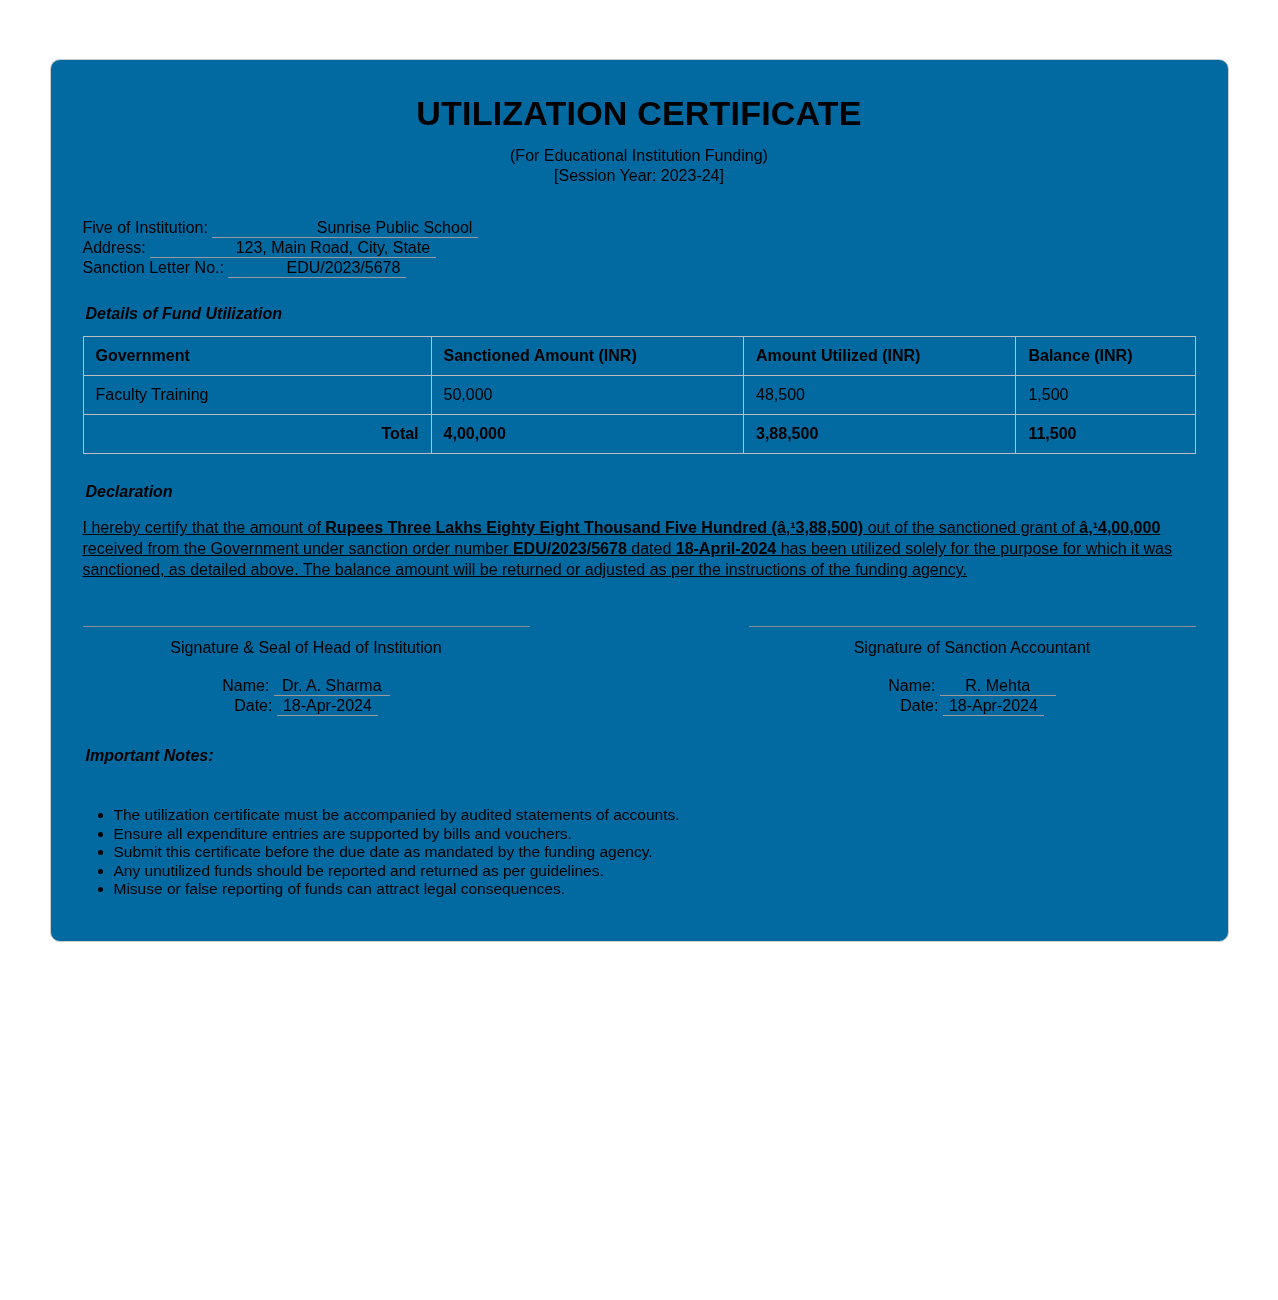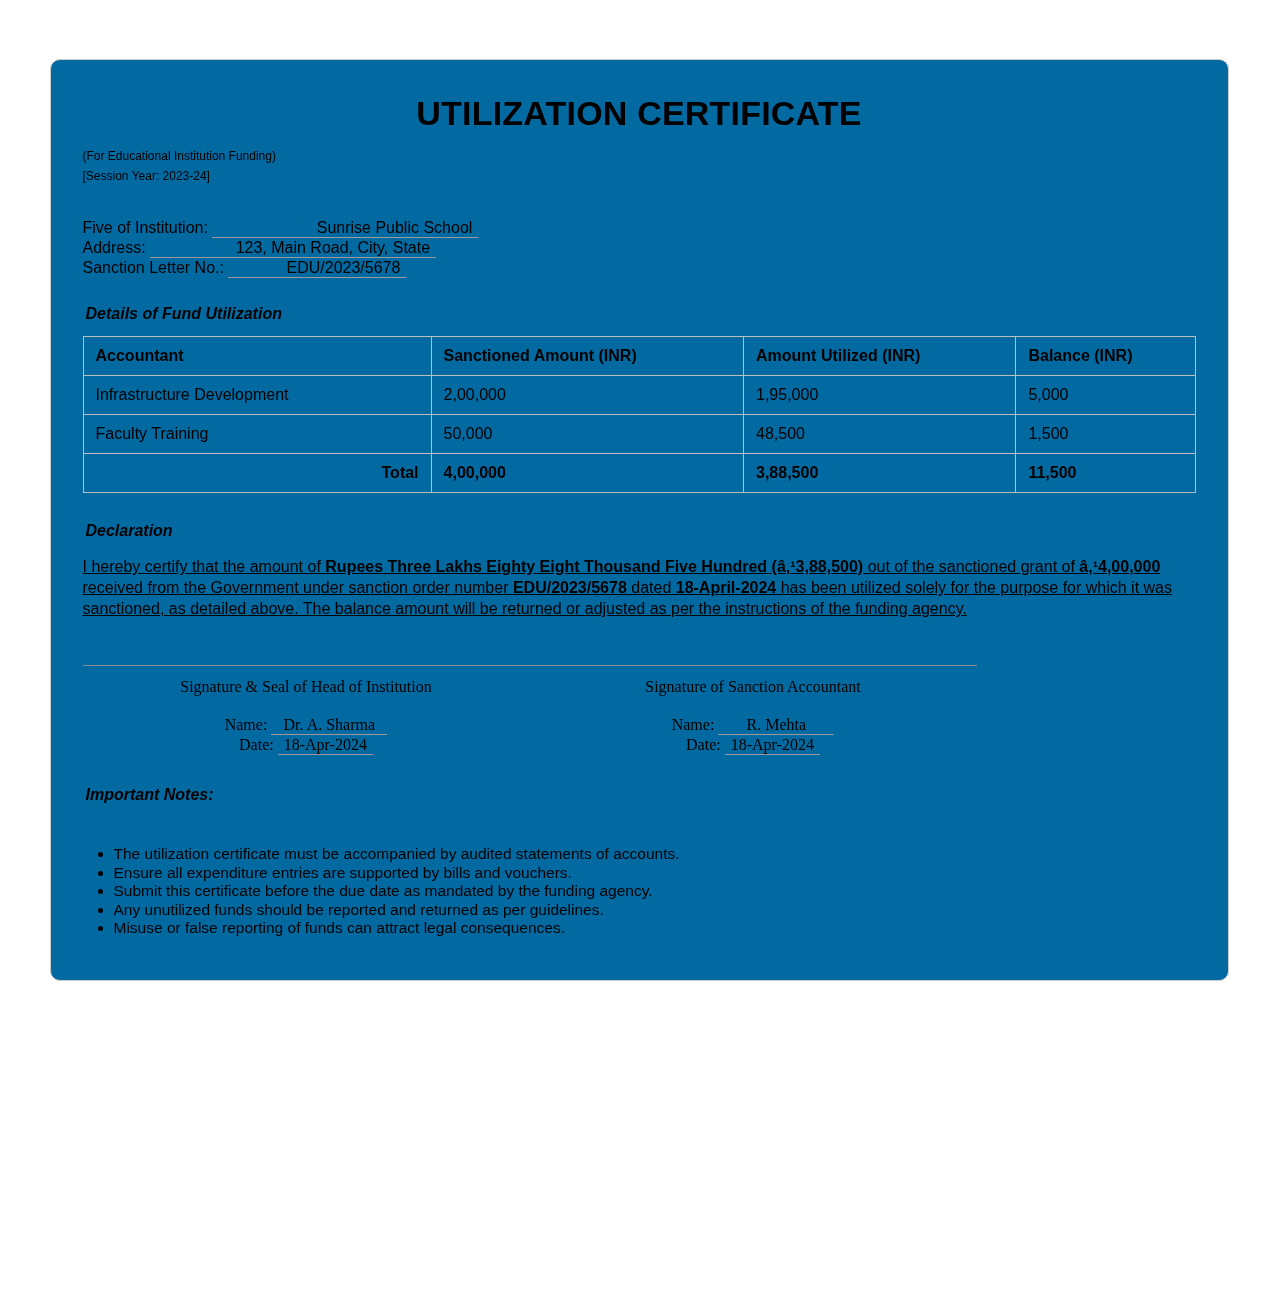--- a/index.html
+++ b/index.html
@@ -24,21 +24,22 @@
 
   h1.title {
     font-size: 34px;
     font-weight: bold;
     text-align: center;
     margin: 4px 0 13px;
     line-height: 1.15;
     letter-spacing: 0.2px;
   }
   .subtitle {
-    font-size: 12px;
+    text-align: center;
+    font-size: 16px;
     line-height: 20px;
   }
 
   .fields { margin-top: 32px; }
   .field-row { line-height: 19.5px; white-space: nowrap; }
   .flabel { }
   .fvalue {
     display: inline-block;
     border-bottom: 1px solid #9a9a9a;
     padding: 0 6px 0;
@@ -77,23 +78,22 @@
 
   h3.decl-head { margin-top: 28px; }
   p.decl {
     margin: 16px 0 0;
     line-height: 21px;
     text-decoration: underline;
   }
 
   .sigrow {
     display: flex;
-    justify-content: flex-start;
+    justify-content: space-between;
     margin-top: 46px;
-    font-family: Liberation Serif, serif;
   }
   .sigblock { width: 447px; }
   .sigline { border-top: 1px solid #8c8c8c; height: 0; }
   .siglabel {
     text-align: center;
     margin-top: 11px;
     line-height: 19px;
   }
   .sigfields { margin-top: 19px; }
   .sigfield {
@@ -135,33 +135,27 @@
       <span class="flabel">Sanction Letter No.:</span>
       <span class="fvalue w-sanction">EDU/2023/5678</span>
     </div>
   </div>
 
   <h3 class="section">Details of Fund Utilization</h3>
 
   <table class="fund">
     <thead>
       <tr>
-        <th style="width:31.3%">Accountant</th>
+        <th style="width:31.3%">Government</th>
         <th style="width:28.1%">Sanctioned Amount (INR)</th>
         <th style="width:24.5%">Amount Utilized (INR)</th>
         <th style="width:16.1%">Balance (INR)</th>
       </tr>
     </thead>
     <tbody>
-      <tr>
-        <td>Infrastructure Development</td>
-        <td>2,00,000</td>
-        <td>1,95,000</td>
-        <td>5,000</td>
-      </tr>
       <tr>
         <td>Faculty Training</td>
         <td>50,000</td>
         <td>48,500</td>
         <td>1,500</td>
       </tr>
       <tr class="total-row">
         <td class="tlabel">Total</td>
         <td>4,00,000</td>
         <td>3,88,500</td>

